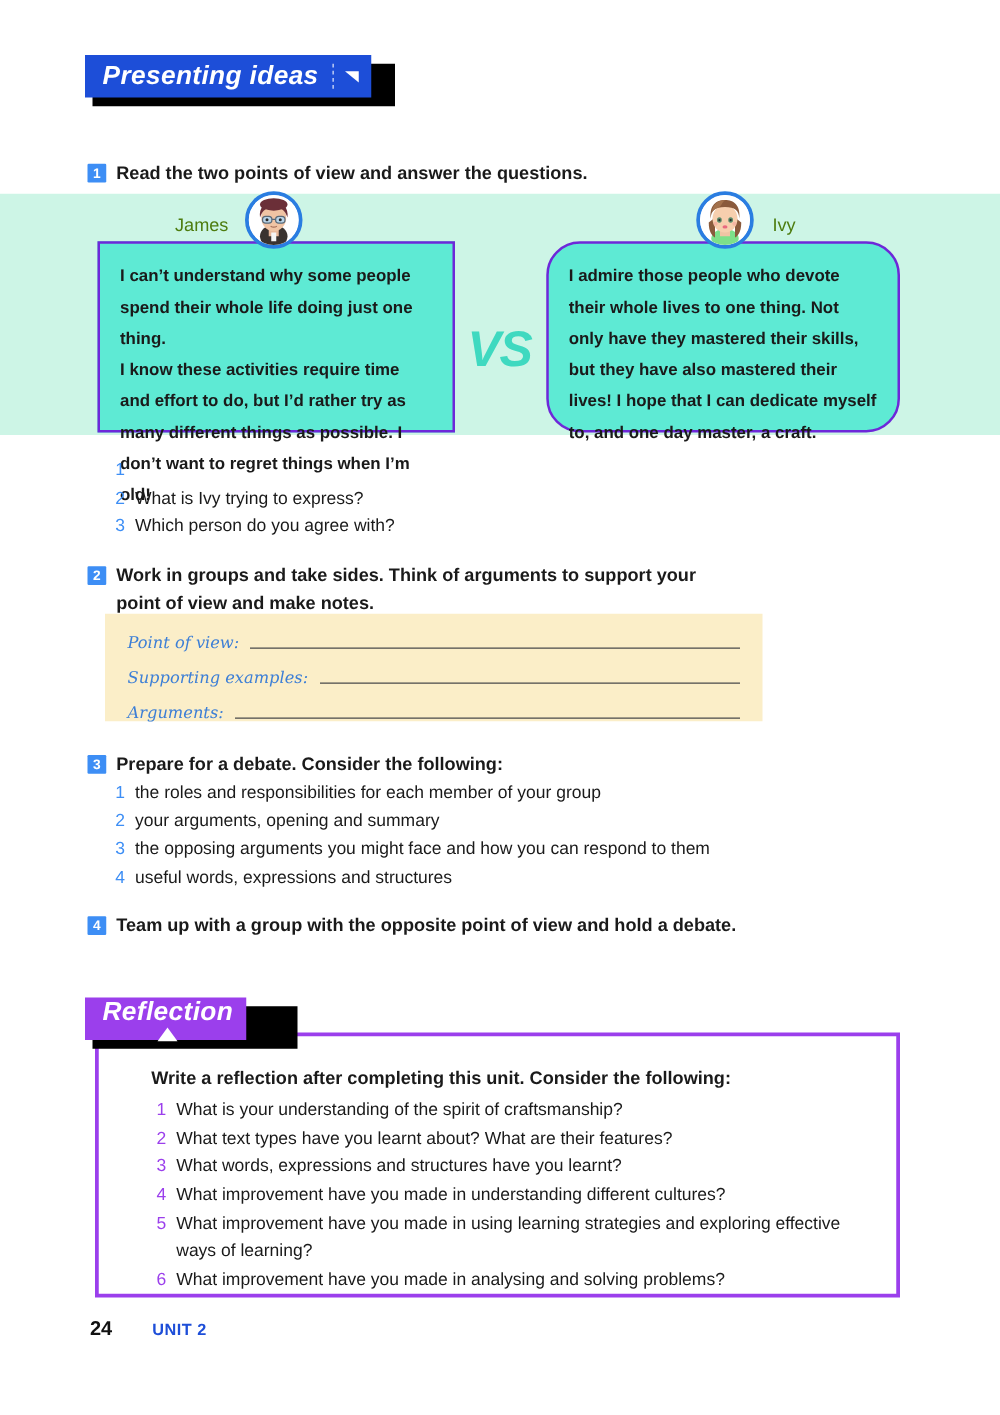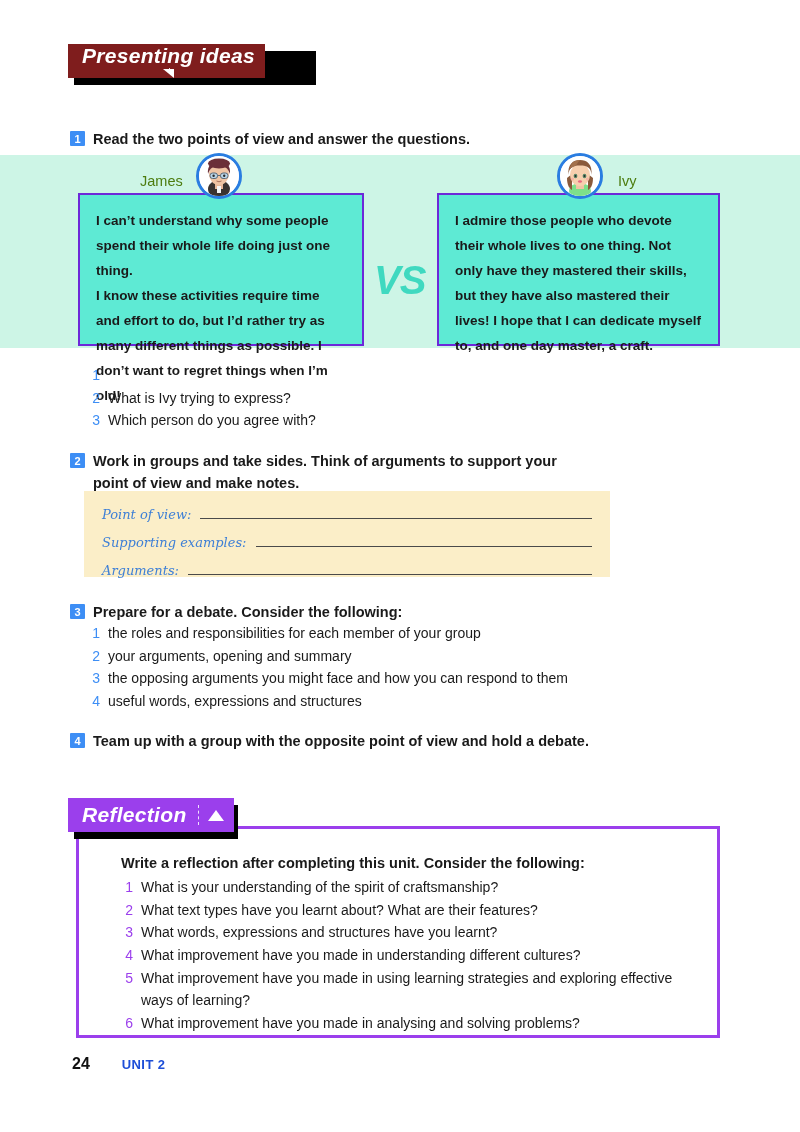--- a/index.html
+++ b/index.html
@@ -26,22 +26,22 @@
     letter-spacing: 0.3px;
     z-index: 2;
   }
   .banner-shadow {
     position: absolute;
     left: 6px; top: 7px;
     height: 34px;
     background: #000000;
     z-index: 1;
   }
-  .banner-blue { background: #7f1d1d; flex-direction: column; }
-  .banner-purple { background: #9b3fec; }
+  .banner-blue { background: #1d4ed8; }
+  .banner-purple { background: #9b3fec; flex-direction: column; }
   .banner-sep {
     display: inline-block;
     width: 0; height: 20px;
     border-left: 1px dashed rgba(255,255,255,0.85);
     margin: 0 9px 0 11px;
   }
   .tri-right {
     width: 0; height: 0;
     border-left: 11px solid #ffffff;
     border-top: 9px solid transparent;
@@ -239,21 +239,21 @@
   </div>
   <div class="name-label" style="left:618px; top:173px;">Ivy</div>
 
   <div class="speech-box" style="left:78px; top:193px; width:286px; height:153px;">
     <div class="speech-text" style="white-space:pre-line;">I can’t understand why some people spend their whole life doing just one thing.
 I know these activities require time and effort to do, but I’d rather try as many different things as possible. I don’t want to regret things when I’m old!</div>
   </div>
 
   <div class="vs-label" style="left:374px; top:258px;">VS</div>
 
-  <div class="speech-box" style="left:437px; top:193px; width:283px; height:153px;">
+  <div class="speech-box" style="left:437px; top:193px; width:283px; height:153px;border-radius:27px;">
     <div class="speech-text">I admire those people who devote their whole lives to one thing. Not only have they mastered their skills, but they have also mastered their lives! I hope that I can dedicate myself to, and one day master, a craft.</div>
   </div>
 
   <ul class="sub-list" style="position:absolute; left:88px; top:364px; width:520px;">
     <li class="sub-item">
       <span class="sub-num">1</span>
     </li>
     <li class="sub-item">
       <span class="sub-num">2</span>
       <span>What is Ivy trying to express?</span>

